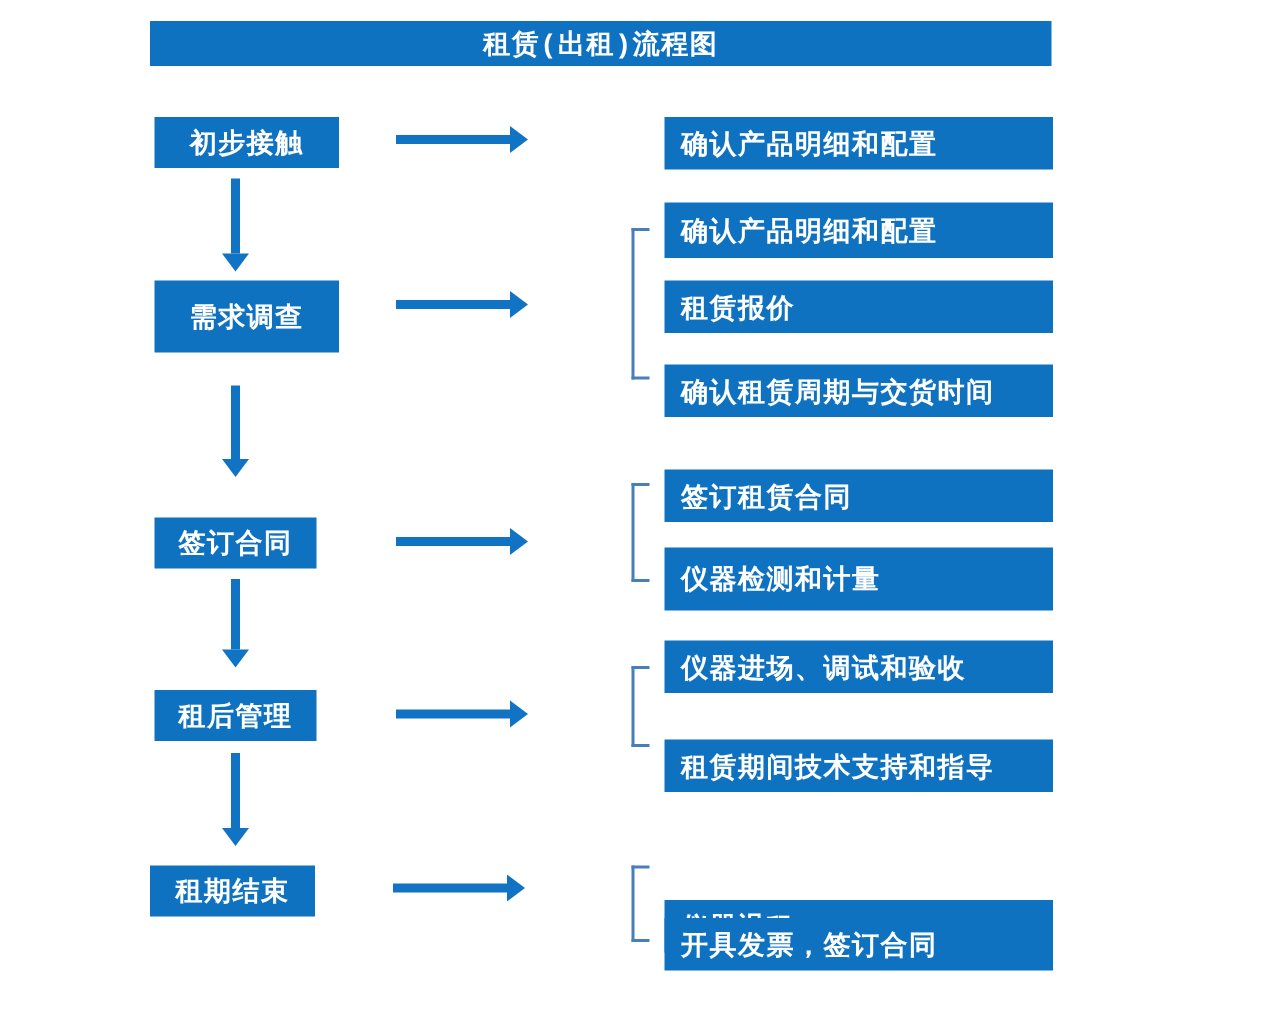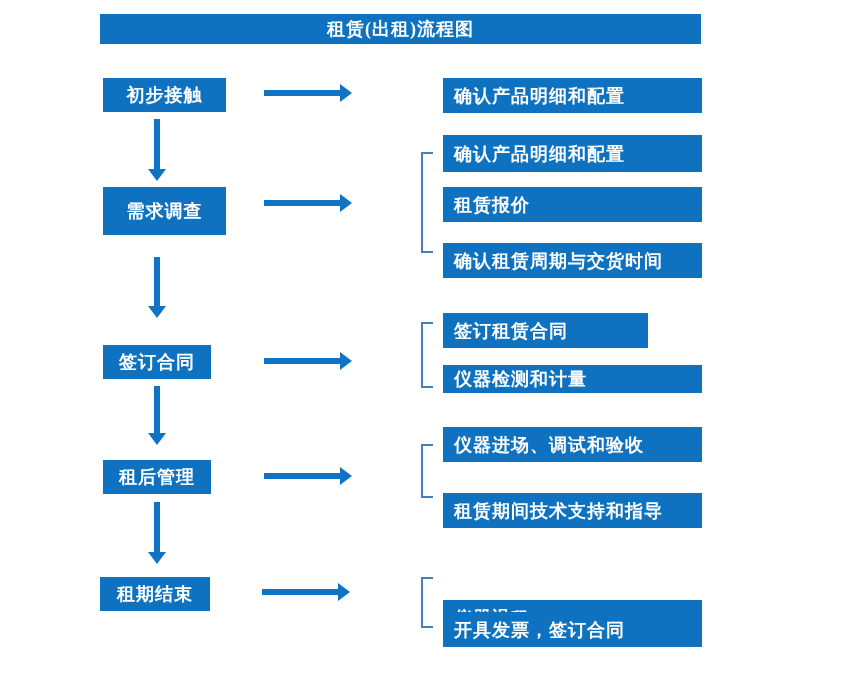--- a/index.html
+++ b/index.html
@@ -1,21 +1,21 @@
 <!DOCTYPE html>
 <html><head>
 <meta charset="utf-8">
 <style>
   html, body { margin: 0; padding: 0; background: #ffffff; }
   .canvas {
     position: relative;
     width: 844px;
     height: 688px;
     background: #ffffff;
-    font-family: Liberation Serif, serif;
+    font-family: Liberation Mono, monospace;
     overflow: hidden;
   }
   .box {
     position: absolute;
     background: #0f72c0;
     color: #ffffff;
     font-weight: bold;
     font-size: 18px;
     letter-spacing: 1px;
     display: flex;
@@ -112,20 +112,20 @@
 
   <div class="bracket" style="left:421px; top:152px; height:101px;"></div>
   <div class="bracket" style="left:421px; top:322px; height:66px;"></div>
   <div class="bracket" style="left:421px; top:444px; height:54px;"></div>
   <div class="bracket" style="left:421px; top:577px; height:51px;"></div>
 
   <div class="box detail" style="left:443px; top:78px;  width:259px; height:35px;">确认产品明细和配置</div>
   <div class="box detail" style="left:443px; top:135px; width:259px; height:37px;">确认产品明细和配置</div>
   <div class="box detail" style="left:443px; top:187px; width:259px; height:35px;">租赁报价</div>
   <div class="box detail" style="left:443px; top:243px; width:259px; height:35px;">确认租赁周期与交货时间</div>
-  <div class="box detail" style="left:443px; top:313px; width:205px; height:35px;">签订租赁合同</div>
-  <div class="box detail" style="left:443px; top:365px; width:259px; height:28px;">仪器检测和计量</div>
+  <div class="box detail" style="left:443px; top:313px; width:259px; height:35px;">签订租赁合同</div>
+  <div class="box detail" style="left:443px; top:365px; width:259px; height:42px;">仪器检测和计量</div>
   <div class="box detail" style="left:443px; top:427px; width:259px; height:35px;">仪器进场、调试和验收</div>
   <div class="box detail" style="left:443px; top:493px; width:259px; height:35px;">租赁期间技术支持和指导</div>
   <div class="box detail" style="left:443px; top:560px; width:259px; height:35px;margin-top:40px;">仪器退租</div>
   <div class="box detail" style="left:443px; top:612px; width:259px; height:35px;">开具发票，签订合同</div>
 
 </div>
 
 </body></html>

